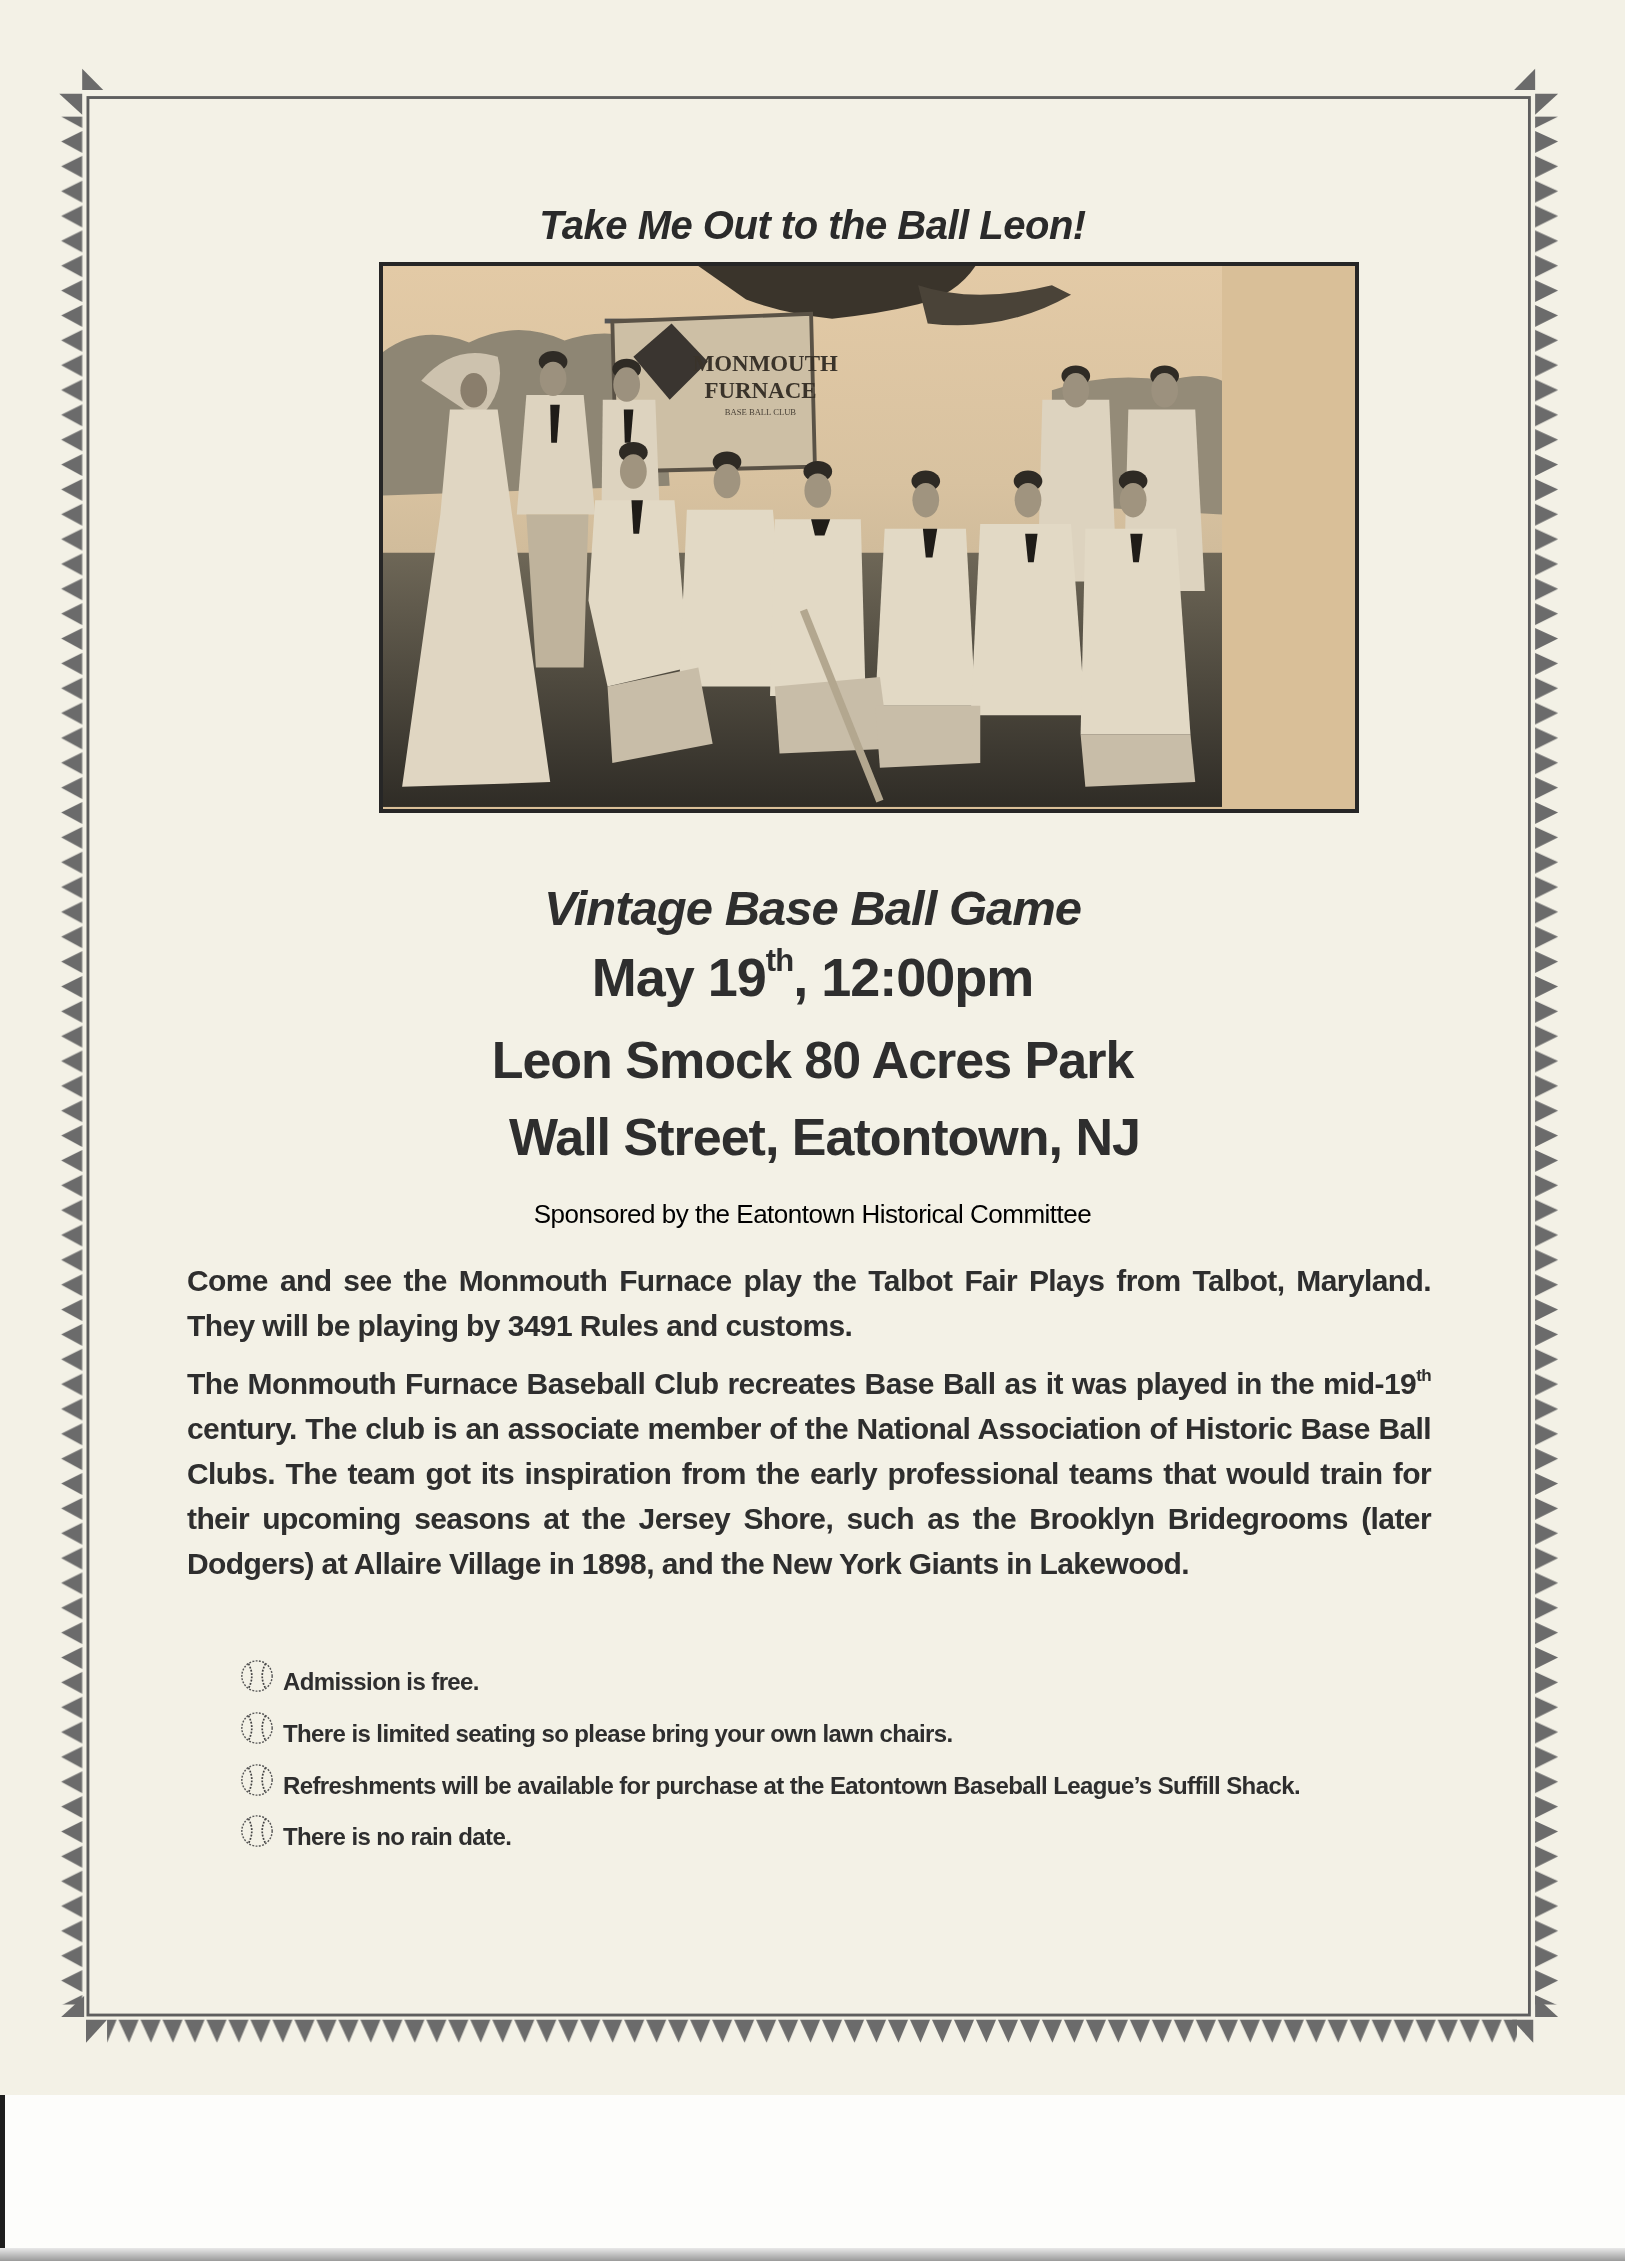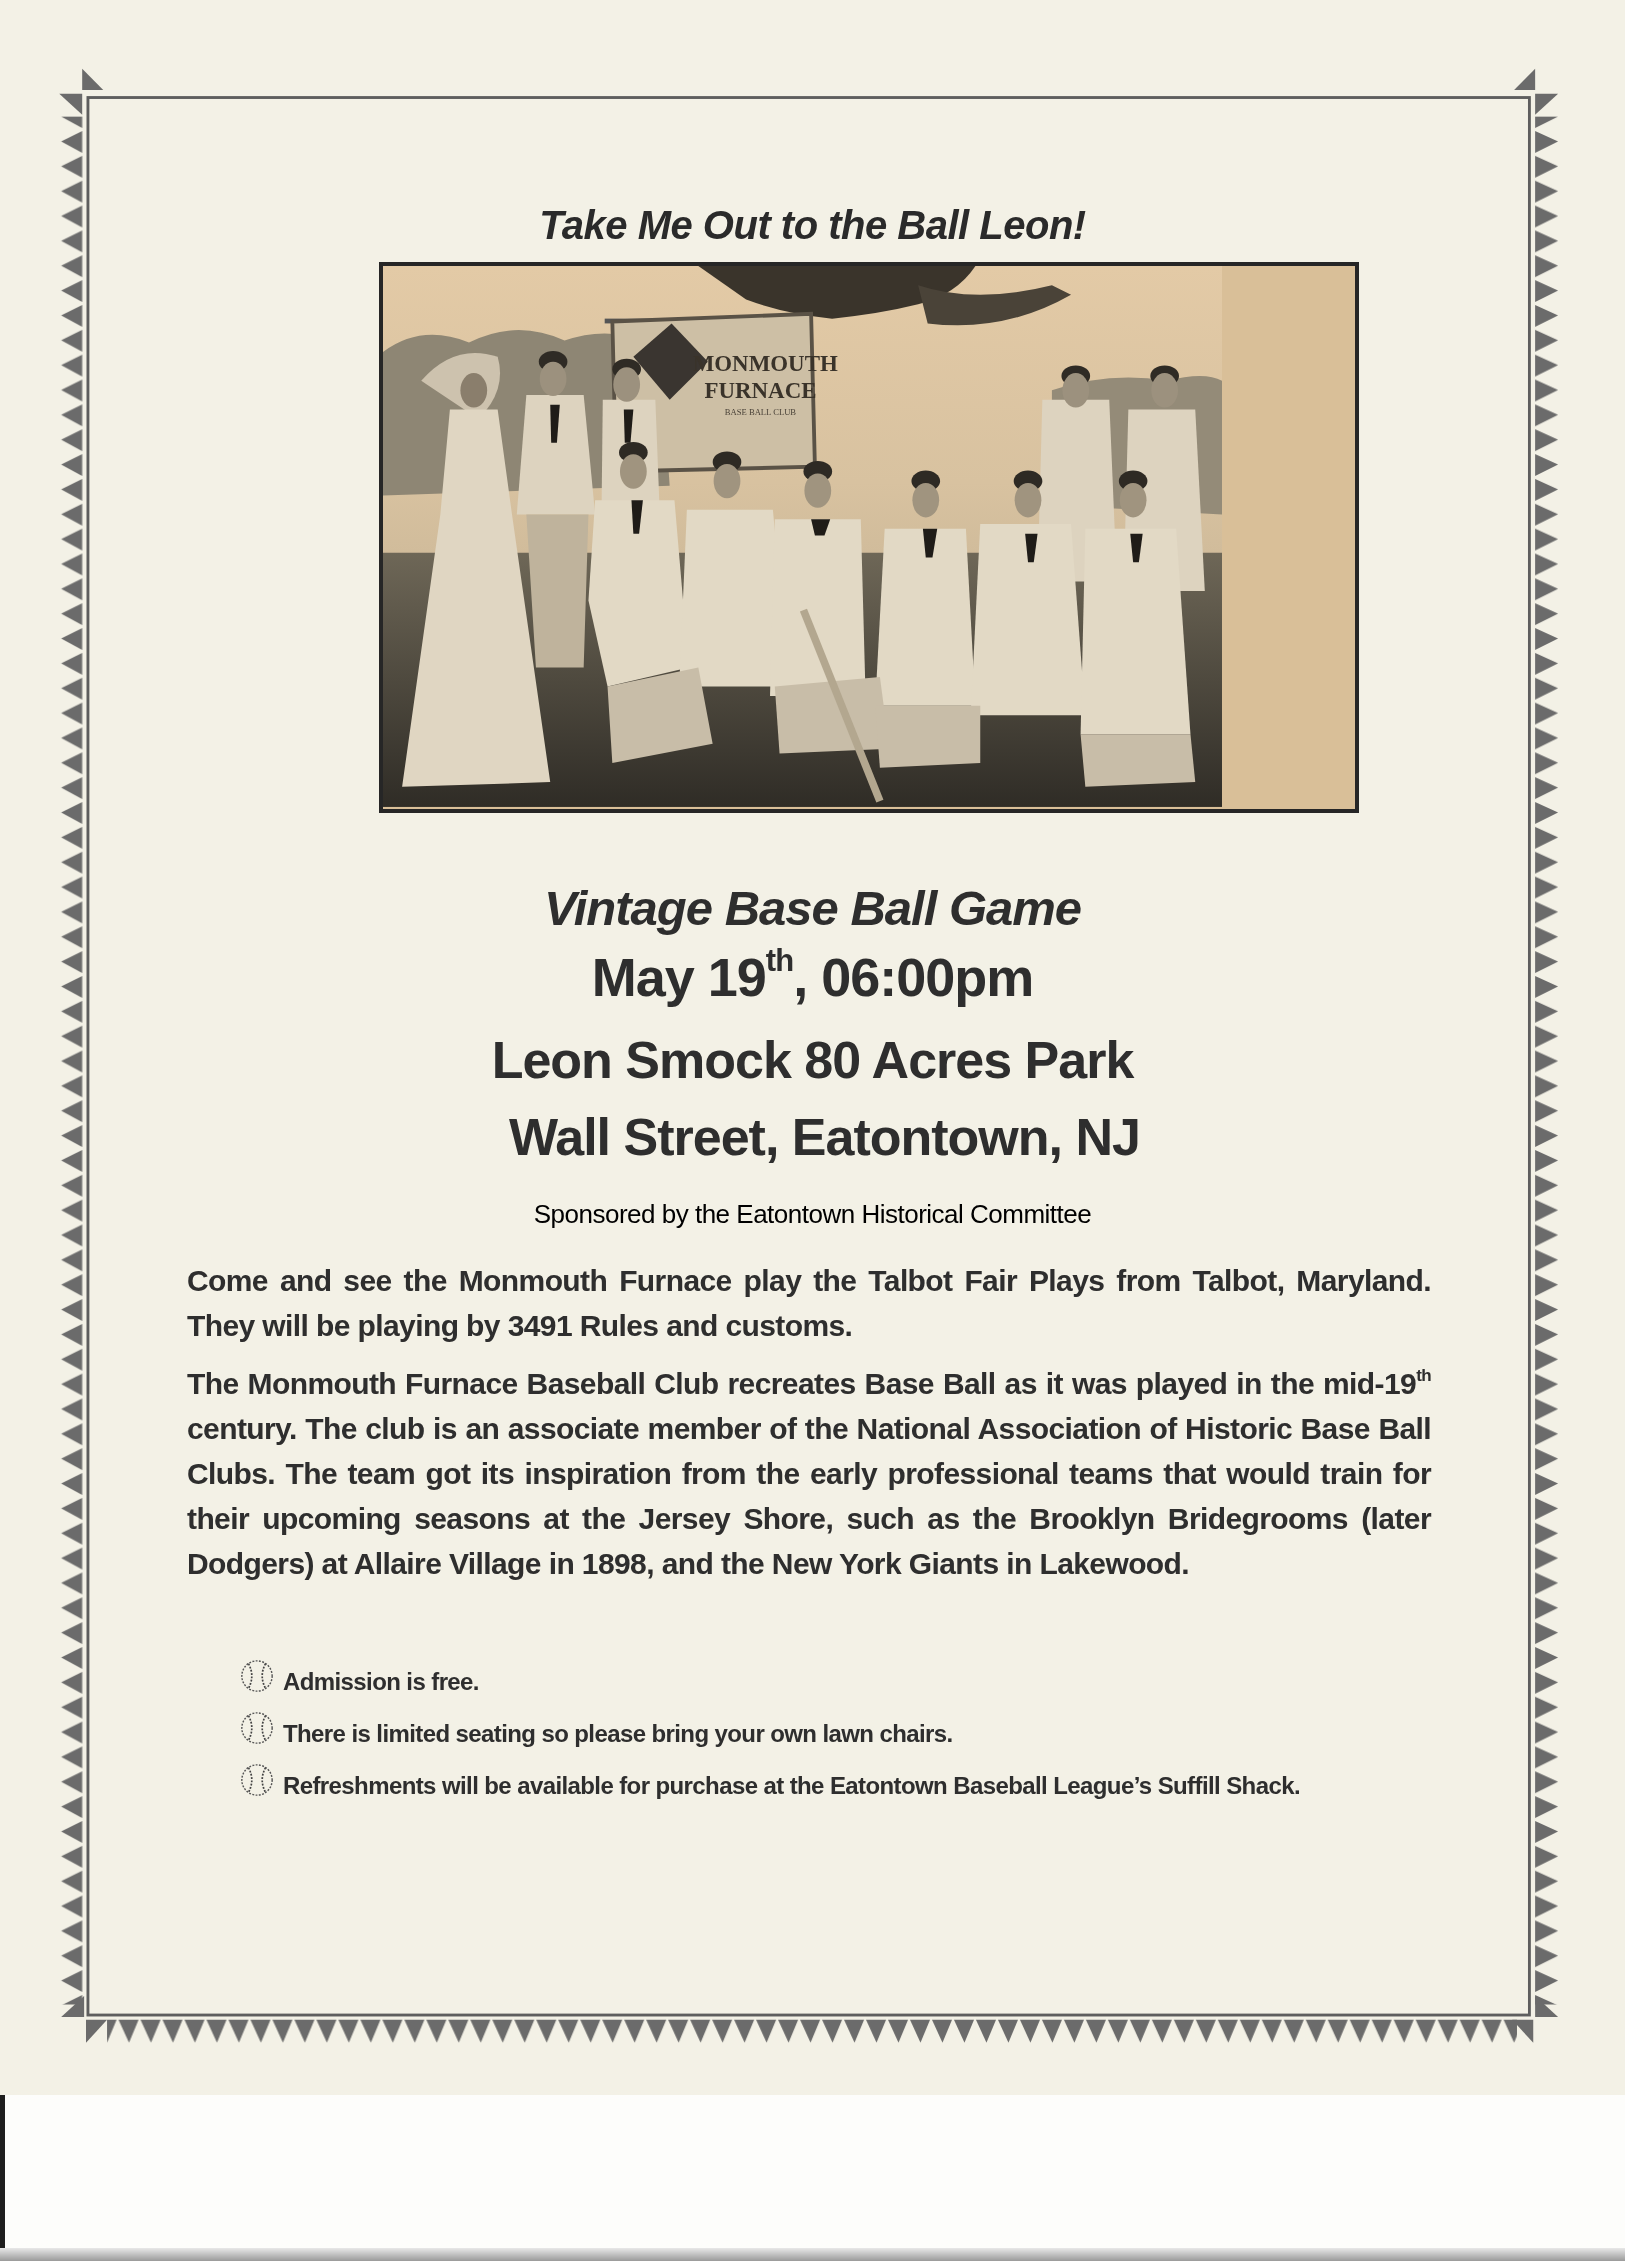--- a/index.html
+++ b/index.html
@@ -196,21 +196,21 @@
       <polygon points="672,280 685,280 681,310 675,310"></polygon>
       <polygon points="782,280 795,280 791,310 785,310"></polygon>
     </g>
 
     <line x1="440" y1="360" x2="520" y2="560" stroke="#b3a78f" stroke-width="8"></line>
   </svg>
 </div>
 
 <div class="abs center h-title">Vintage Base Ball Game</div>
 
-<div class="abs center h-date"><span>May 19</span><sup>th</sup><span>, 06:00pm</span></div>
+<div class="abs center h-date"><span>May 19</span><sup>th</sup><span>, 12:00pm</span></div>
 
 <div class="abs center h-park">Leon Smock 80 Acres Park</div>
 <div class="abs center h-street">Wall Street, Eatontown, NJ</div>
 <div class="abs center sponsor">Sponsored by the Eatontown Historical Committee</div>
 
 <p class="abs para p1">Come and see the Monmouth Furnace play the Talbot Fair Plays from Talbot, Maryland. They will be playing by 3491 Rules and customs.</p>
 
 <p class="abs para p2"><span>The Monmouth Furnace Baseball Club recreates Base Ball as it was played in the mid-19</span><sup>th</sup><span> century. The club is an associate member of the National Association of Historic Base Ball Clubs. The team got its inspiration from the early professional teams that would train for their upcoming seasons at the Jersey Shore, such as the Brooklyn Bridegrooms (later Dodgers) at Allaire Village in 1898, and the New York Giants in Lakewood.</span></p>
 
 <ul class="abs bullets">
@@ -231,14 +231,22 @@
     <span>There is limited seating so please bring your own lawn chairs.</span>
   </li>
   <li>
     <svg class="ball" viewBox="0 0 38 38">
       <circle cx="19" cy="19" r="16" fill="none" stroke="#555" stroke-width="1.5" stroke-dasharray="2 1.5"></circle>
       <path d="M10,6 Q17,19 10,32" fill="none" stroke="#444" stroke-width="1.8" stroke-dasharray="2 1.5"></path>
       <path d="M28,6 Q21,19 28,32" fill="none" stroke="#444" stroke-width="1.8" stroke-dasharray="2 1.5"></path>
     </svg>
     <span>Refreshments will be available for purchase at the Eatontown Baseball League’s Suffill Shack.</span>
   </li>
+  <li>
+    <svg class="ball" viewBox="0 0 38 38">
+      <circle cx="19" cy="19" r="16" fill="none" stroke="#555" stroke-width="1.5" stroke-dasharray="2 1.5"></circle>
+      <path d="M10,6 Q17,19 10,32" fill="none" stroke="#444" stroke-width="1.8" stroke-dasharray="2 1.5"></path>
+      <path d="M28,6 Q21,19 28,32" fill="none" stroke="#444" stroke-width="1.8" stroke-dasharray="2 1.5"></path>
+    </svg>
+    <span>There is no rain date.</span>
+  </li>
 </ul>
 
 
 </body></html>

